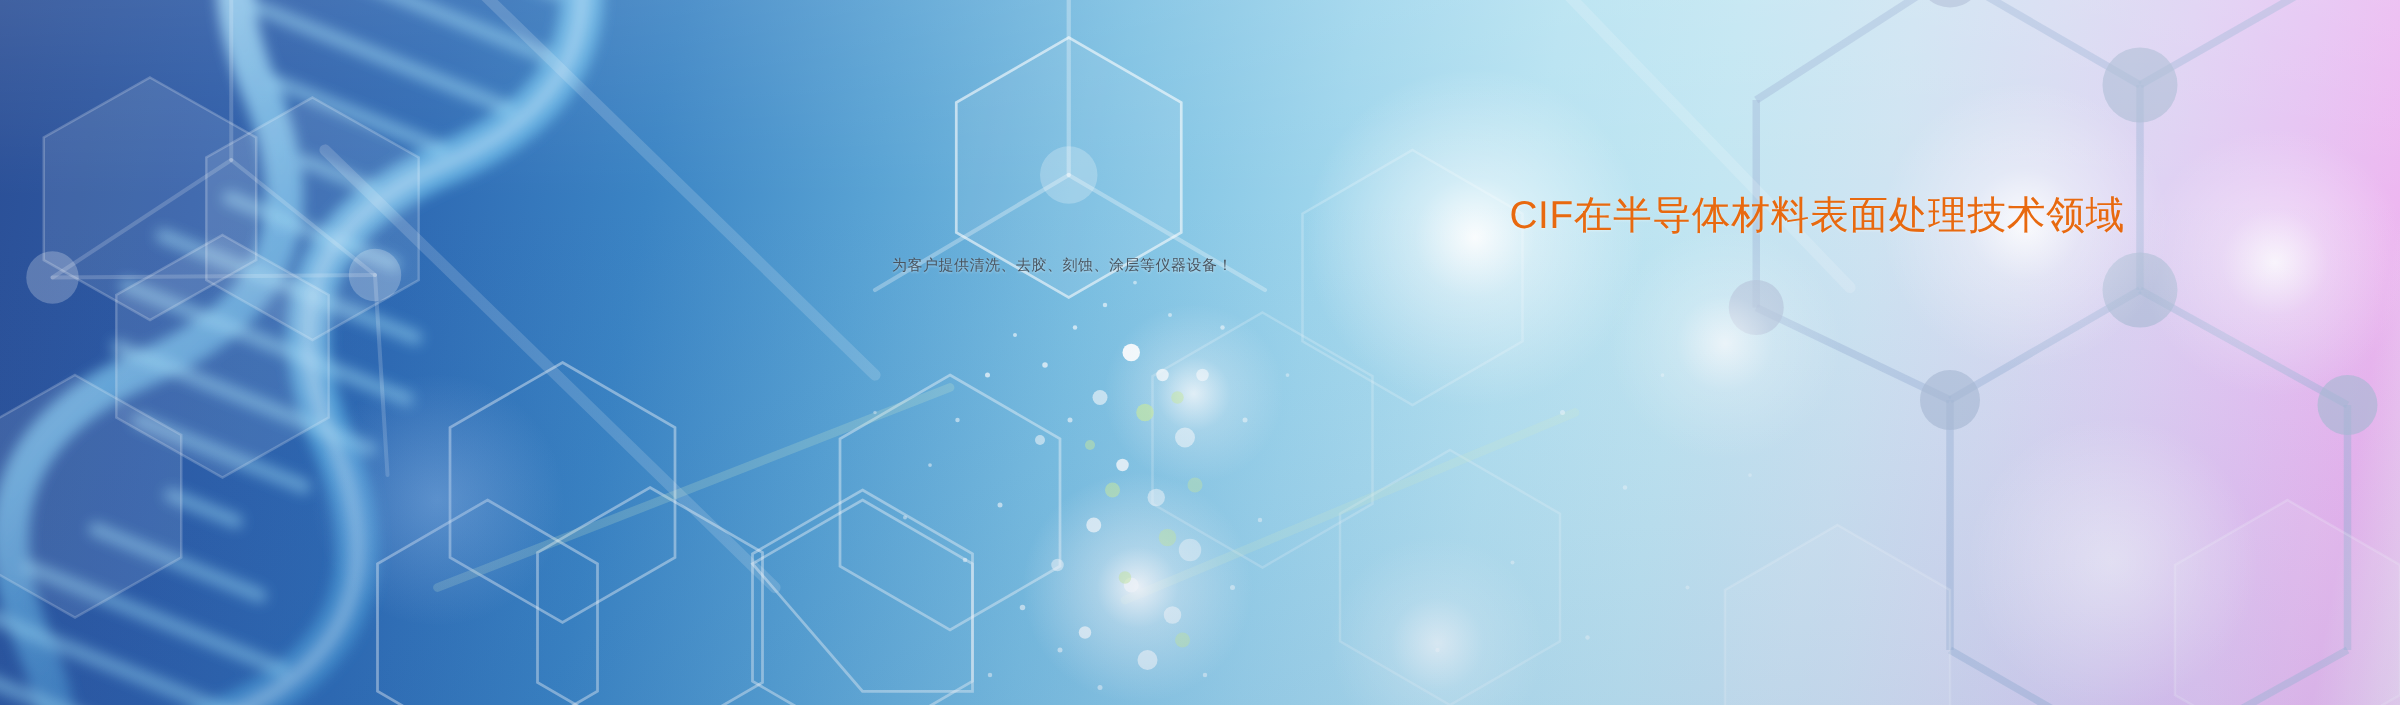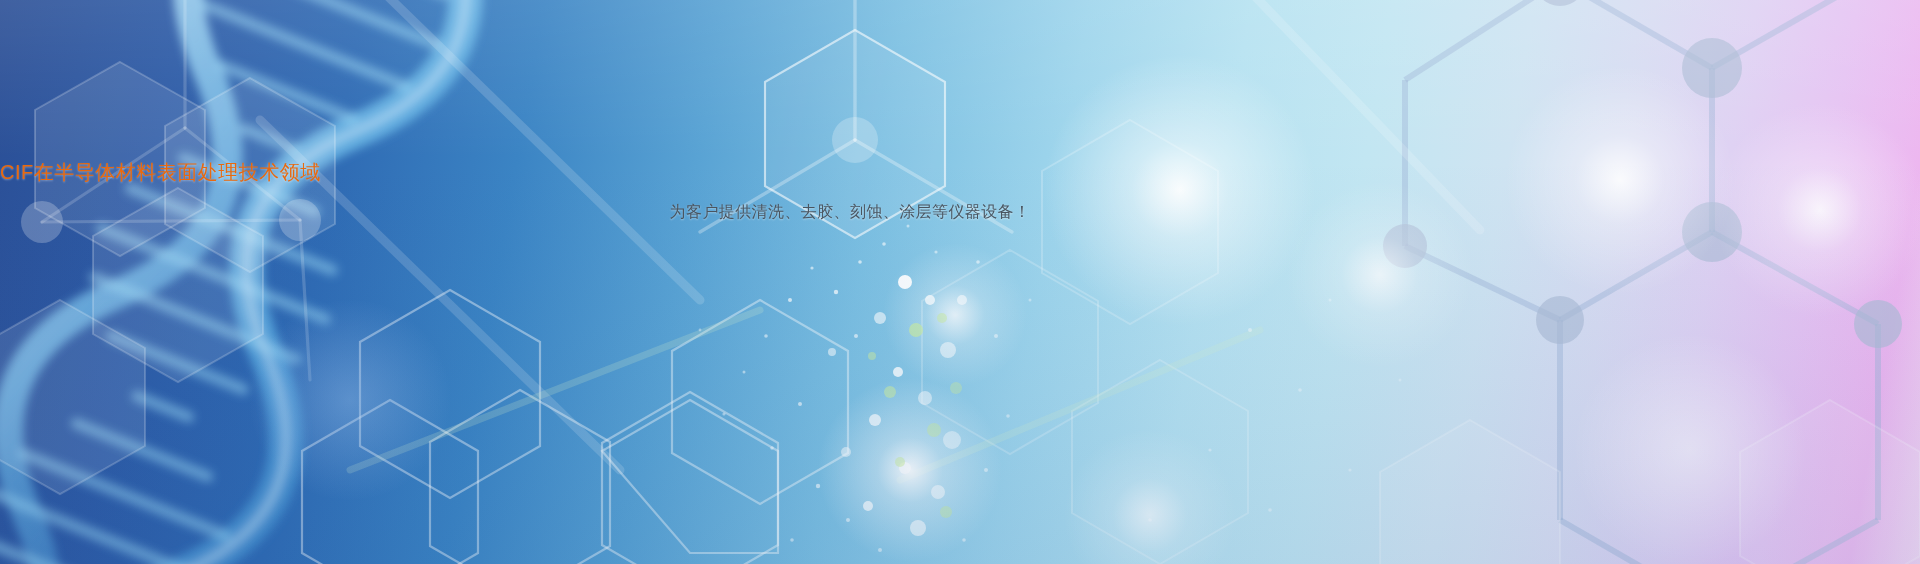--- a/index.html
+++ b/index.html
@@ -55,37 +55,37 @@
   
   #copy{
     position:absolute;
     left:0;top:0;width:1920px;height:564px;
     pointer-events:none;
   }
   #headline{
     position:absolute;
     left:0;right:0;
     top:152px;
-    text-align:left;
+    text-align:right;
     padding-right:220px;         
-    font-size:20px;
+    font-size:31px;
     line-height:40px;
     letter-spacing:.5px;
     font-weight:400;
     color:#e8690f;
     white-space:nowrap;
     text-shadow:0 1px 2px rgba(255,255,255,.35);
   }
   #subline{
     position:absolute;
     left:0;right:0;
     top:200px;
     text-align:center;
     padding-right:220px;
-    font-size:16px;
+    font-size:12px;
     line-height:24px;
     letter-spacing:.4px;
     color:#4a5560;
     white-space:nowrap;
     text-shadow:0 1px 2px rgba(255,255,255,.45);
   }
 </style>
 </head>
 <body>
 

